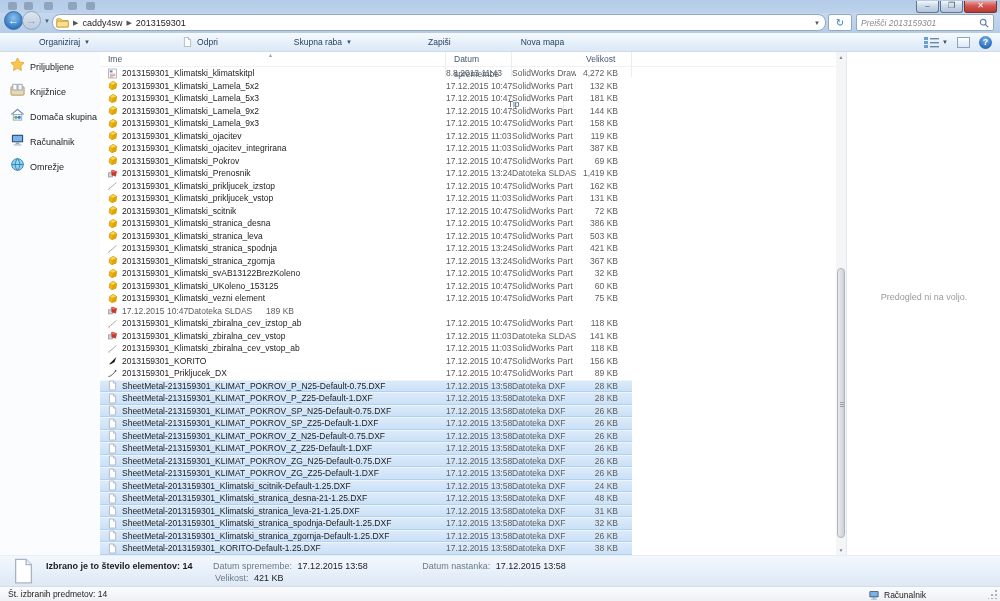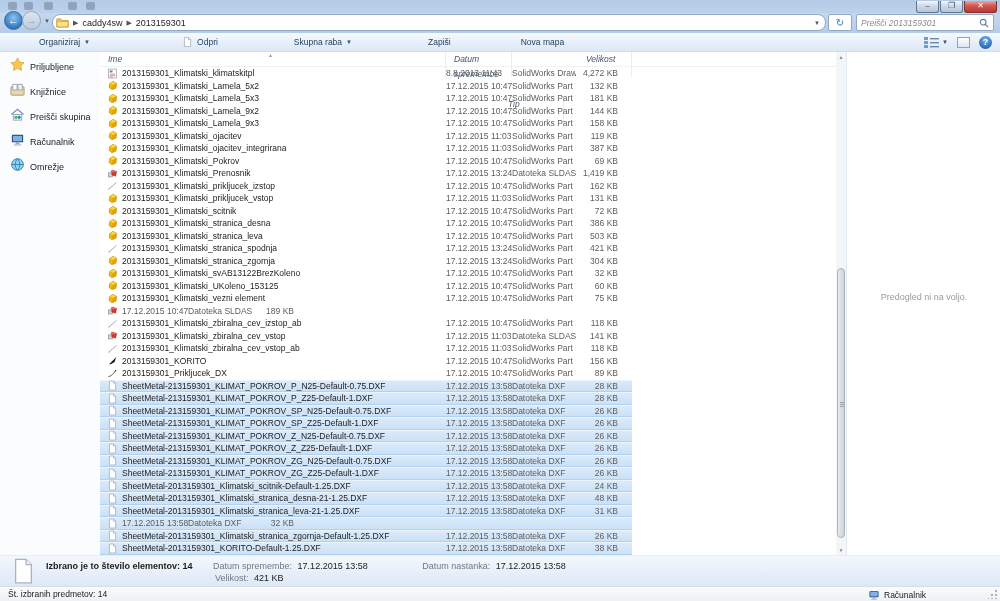--- a/index.html
+++ b/index.html
@@ -63,21 +63,21 @@
              padding-top:6px; }
   .side-item { display:flex; align-items:flex-end; height:14px; margin:0 0 11px 10px;
                font-size:9px; color:#1c1c1c; white-space:nowrap; }
   .side-item .sic { width:15px; height:15px; margin-right:5px; flex:none; }
   .sic svg, .fic svg { width:100%; height:100%; display:block; }
 
   
   .filelist { position:absolute; left:100px; top:52px; width:736px; height:503px; background:#fff; }
   .colheads { position:relative; height:15px; border-bottom:1px solid #f0f3f6; }
   .colh { position:absolute; top:0; height:25px; font-size:8.5px; color:#44586e; line-height:15px;
-          padding-left:8px; border-right:1px solid #e8edf2;font-style:italic; }
+          padding-left:8px; border-right:1px solid #e8edf2; }
   .sort-arrow { position:absolute; left:168px; top:0px; font-size:5px; color:#8aa0b8; }
   .rows { position:absolute; left:0; top:15px; width:532px; }
   .row { position:relative; height:12.5px; display:flex; align-items:center; font-size:8.5px; }
   .row.sel { background:linear-gradient(#ddebfa,#c9e0f6);
              box-shadow:inset 0 1px 0 #ecf5fd, inset 0 -1px 0 #b2d1ee; }
   .fic { width:11px; height:11px; margin:0 4px 0 7px; flex:none; }
   .c-name { width:324px; color:#1c1c1c; white-space:nowrap; overflow:hidden; }
   .c-date { width:66px; color:#5d5d5d; white-space:nowrap; }
   .c-type { width:64px; color:#5d5d5d; white-space:nowrap; overflow:hidden; }
   .c-size { width:52px; color:#5d5d5d; text-align:right; padding-right:10px; white-space:nowrap; }
@@ -241,21 +241,21 @@
       </div>
       <div class="side-item">
         <span class="sic" style="width: 15px; height: 15px;">
           <svg viewBox="0 0 16 16">
             <path d="M1.5 8L8 2.5 14.5 8" fill="none" stroke="#7a93b5" stroke-width="1.4"></path>
             <rect x="3.5" y="8" width="9" height="6" fill="#eef3f9" stroke="#93a9c0"></rect>
             <circle cx="6.3" cy="11" r="1.7" fill="#58b847"></circle>
             <circle cx="9.8" cy="11" r="1.7" fill="#3a7bd5"></circle>
           </svg>
         </span>
-        <span>Preišči skupina</span>
+        <span>Domača skupina</span>
       </div>
       <div class="side-item">
         <span class="sic" style="width: 15px; height: 15px;">
           <svg viewBox="0 0 16 16">
             <rect x="2" y="3" width="12" height="8" rx="1" fill="#1e3f66"></rect>
             <rect x="3" y="4" width="10" height="6" fill="#7db2e8"></rect>
             <rect x="6" y="11" width="4" height="2" fill="#9aa7b5"></rect>
             <rect x="4" y="13" width="8" height="1.5" fill="#b9c2cc"></rect>
           </svg>
         </span>
@@ -478,21 +478,21 @@
           <span class="fic" style="width: 11px; height: 11px;">
             <svg viewBox="0 0 16 16">
               <path d="M3 11l1-6 5-3 5 3-1 7-6 2z" fill="#f2b705" stroke="#b78403" stroke-width=".8"></path>
               <path d="M4 5l5-3 5 3-6 2.5z" fill="#ffd84d" stroke="#c79410" stroke-width=".5"></path>
               <path d="M8 7.5L14 5l-1 7-6 2z" fill="#e0a404"></path>
             </svg>
           </span>
           <span class="c-name">2013159301_Klimatski_stranica_zgornja</span>
           <span class="c-date">17.12.2015 13:24</span>
           <span class="c-type">SolidWorks Part D...</span>
-          <span class="c-size">304 KB</span>
+          <span class="c-size">367 KB</span>
         </div>
         <div class="row">
           <span class="fic" style="width: 11px; height: 11px;">
             <svg viewBox="0 0 16 16">
               <path d="M3 11l1-6 5-3 5 3-1 7-6 2z" fill="#f2b705" stroke="#b78403" stroke-width=".8"></path>
               <path d="M4 5l5-3 5 3-6 2.5z" fill="#ffd84d" stroke="#c79410" stroke-width=".5"></path>
               <path d="M8 7.5L14 5l-1 7-6 2z" fill="#e0a404"></path>
             </svg>
           </span>
           <span class="c-name">2013159301_Klimatski_svAB13122BrezKoleno</span>
@@ -730,20 +730,21 @@
           <span class="c-type">Datoteka DXF</span>
           <span class="c-size">31 KB</span>
         </div>
         <div class="row sel">
           <span class="fic" style="width: 11px; height: 11px;">
             <svg viewBox="0 0 16 16">
               <path d="M3.5 1.5h6l3 3v10h-9z" fill="#fff" stroke="#9aa5b1"></path>
               <path d="M9.5 1.5v3h3" fill="#e8edf2" stroke="#9aa5b1"></path>
             </svg>
           </span>
+          <span class="c-name">SheetMetal-2013159301_Klimatski_stranica_spodnja-Default-1.25.DXF</span>
           <span class="c-date">17.12.2015 13:58</span>
           <span class="c-type">Datoteka DXF</span>
           <span class="c-size">32 KB</span>
         </div>
         <div class="row sel">
           <span class="fic" style="width: 11px; height: 11px;">
             <svg viewBox="0 0 16 16">
               <path d="M3.5 1.5h6l3 3v10h-9z" fill="#fff" stroke="#9aa5b1"></path>
               <path d="M9.5 1.5v3h3" fill="#e8edf2" stroke="#9aa5b1"></path>
             </svg>

